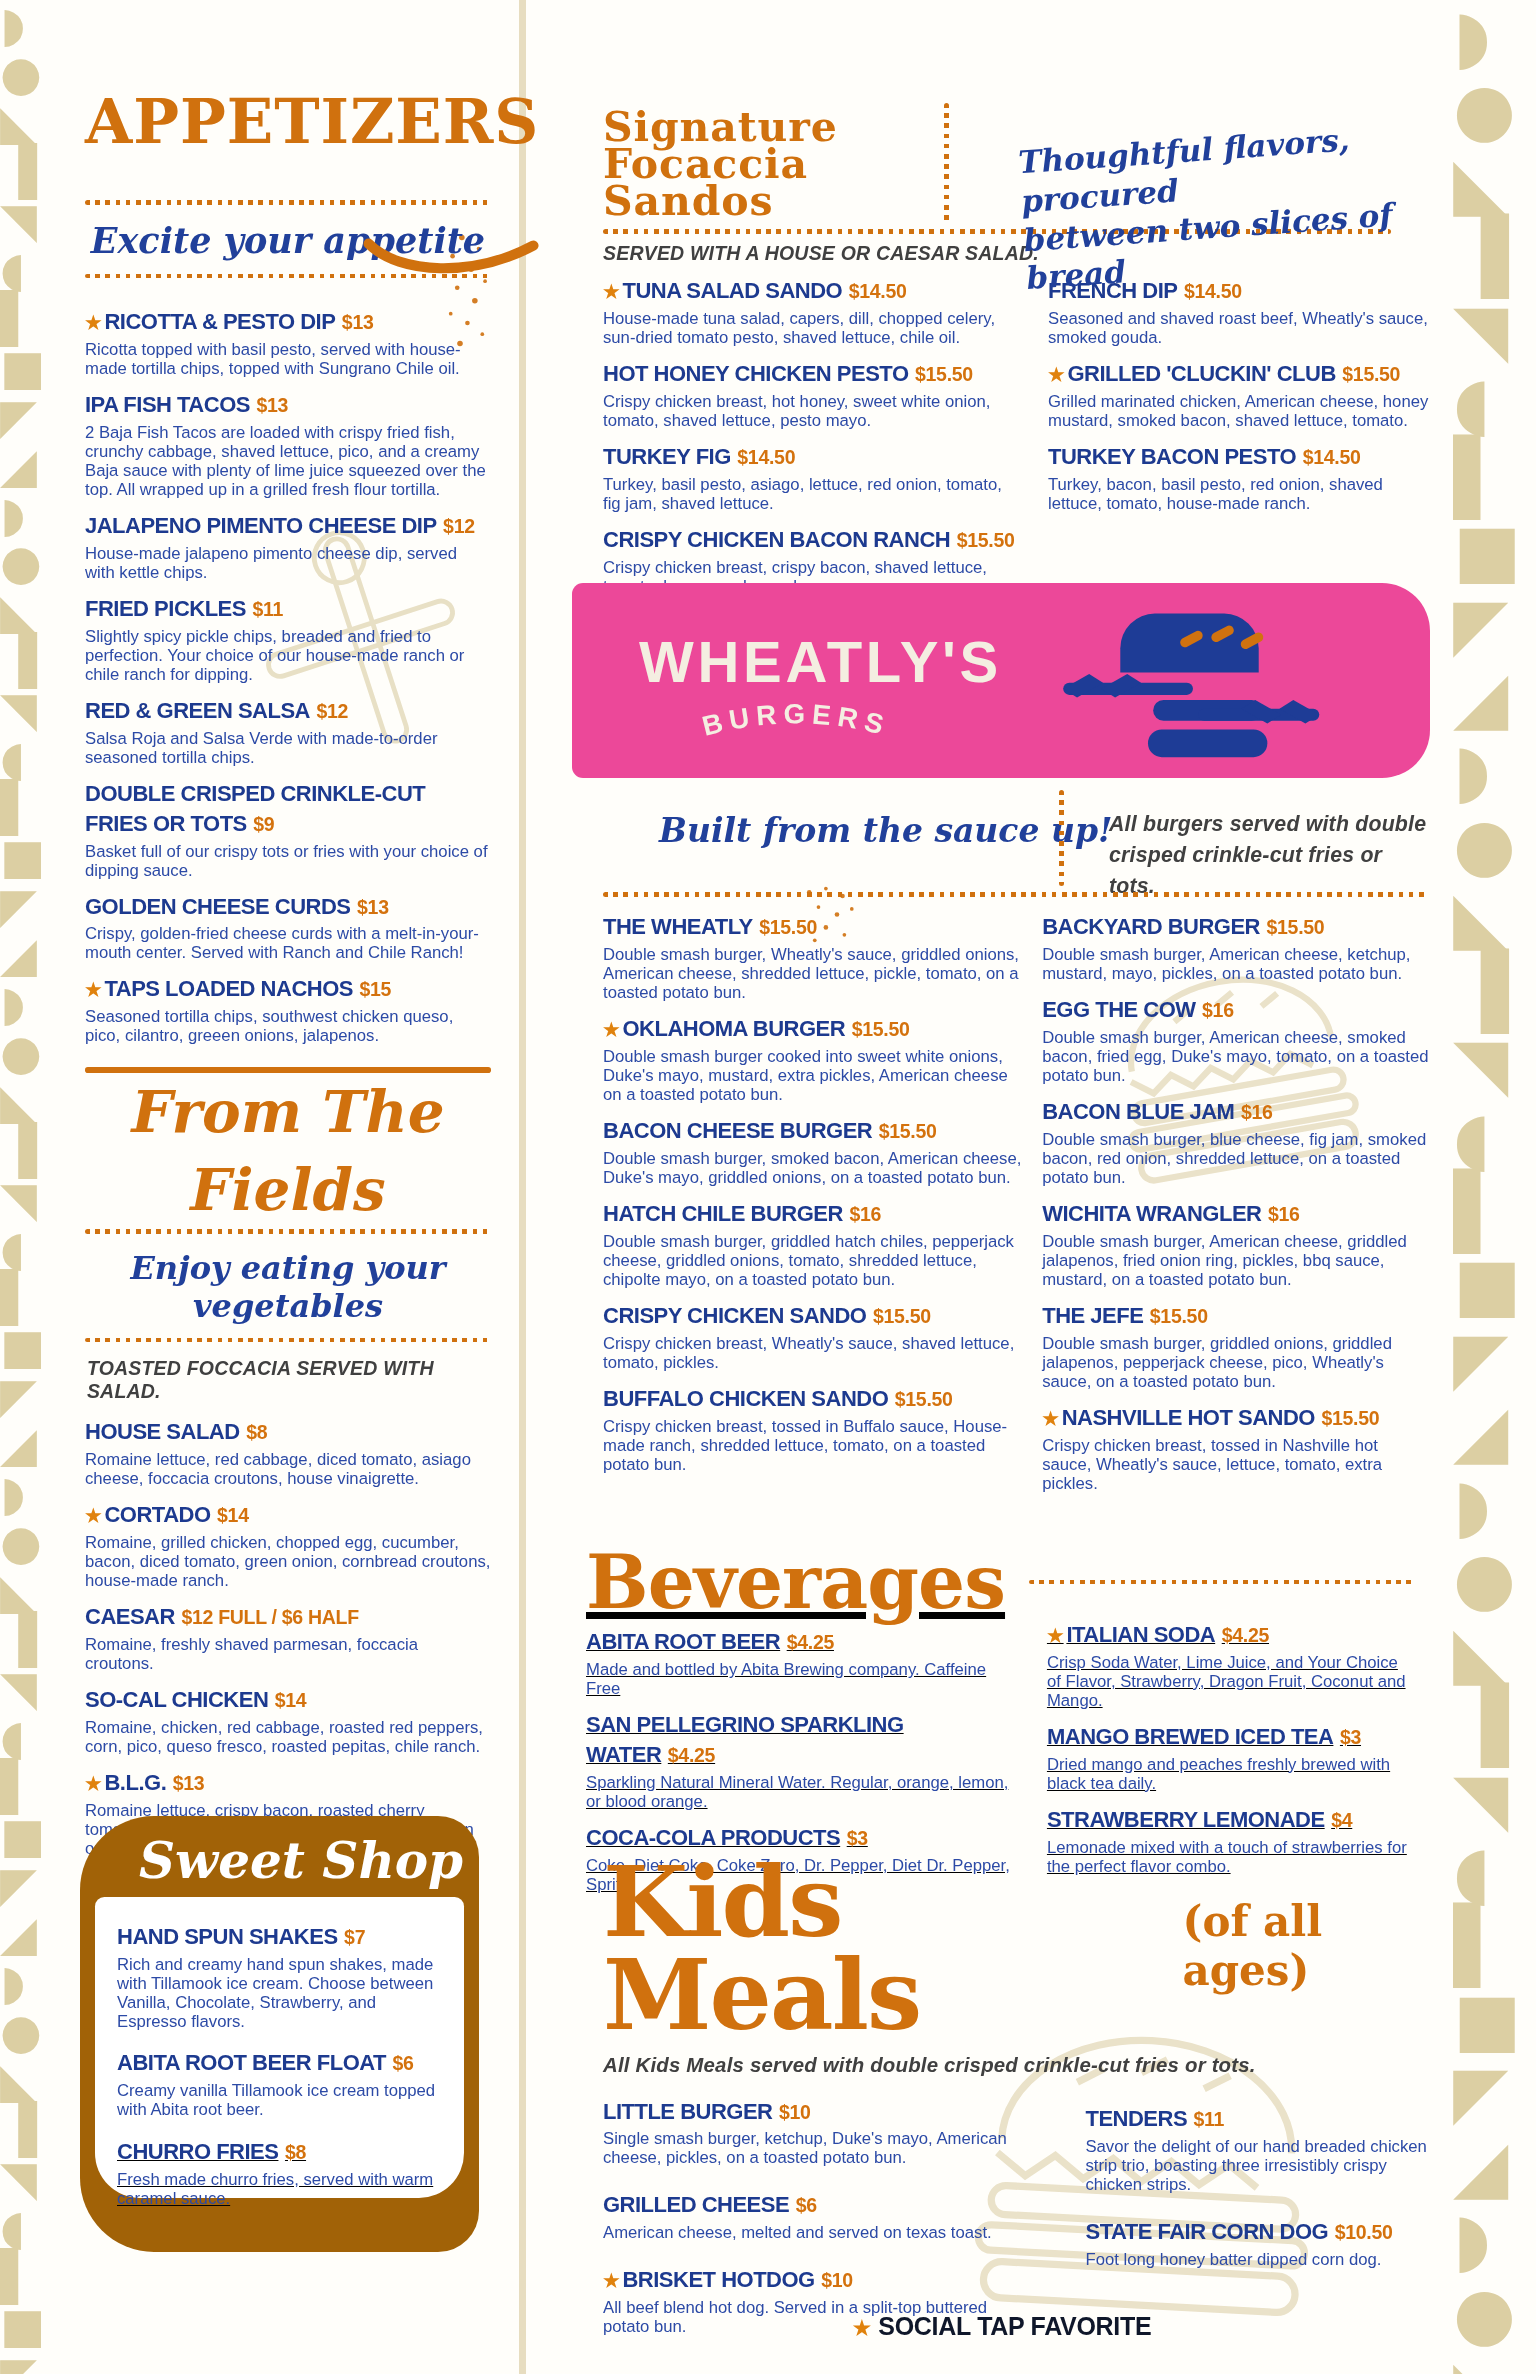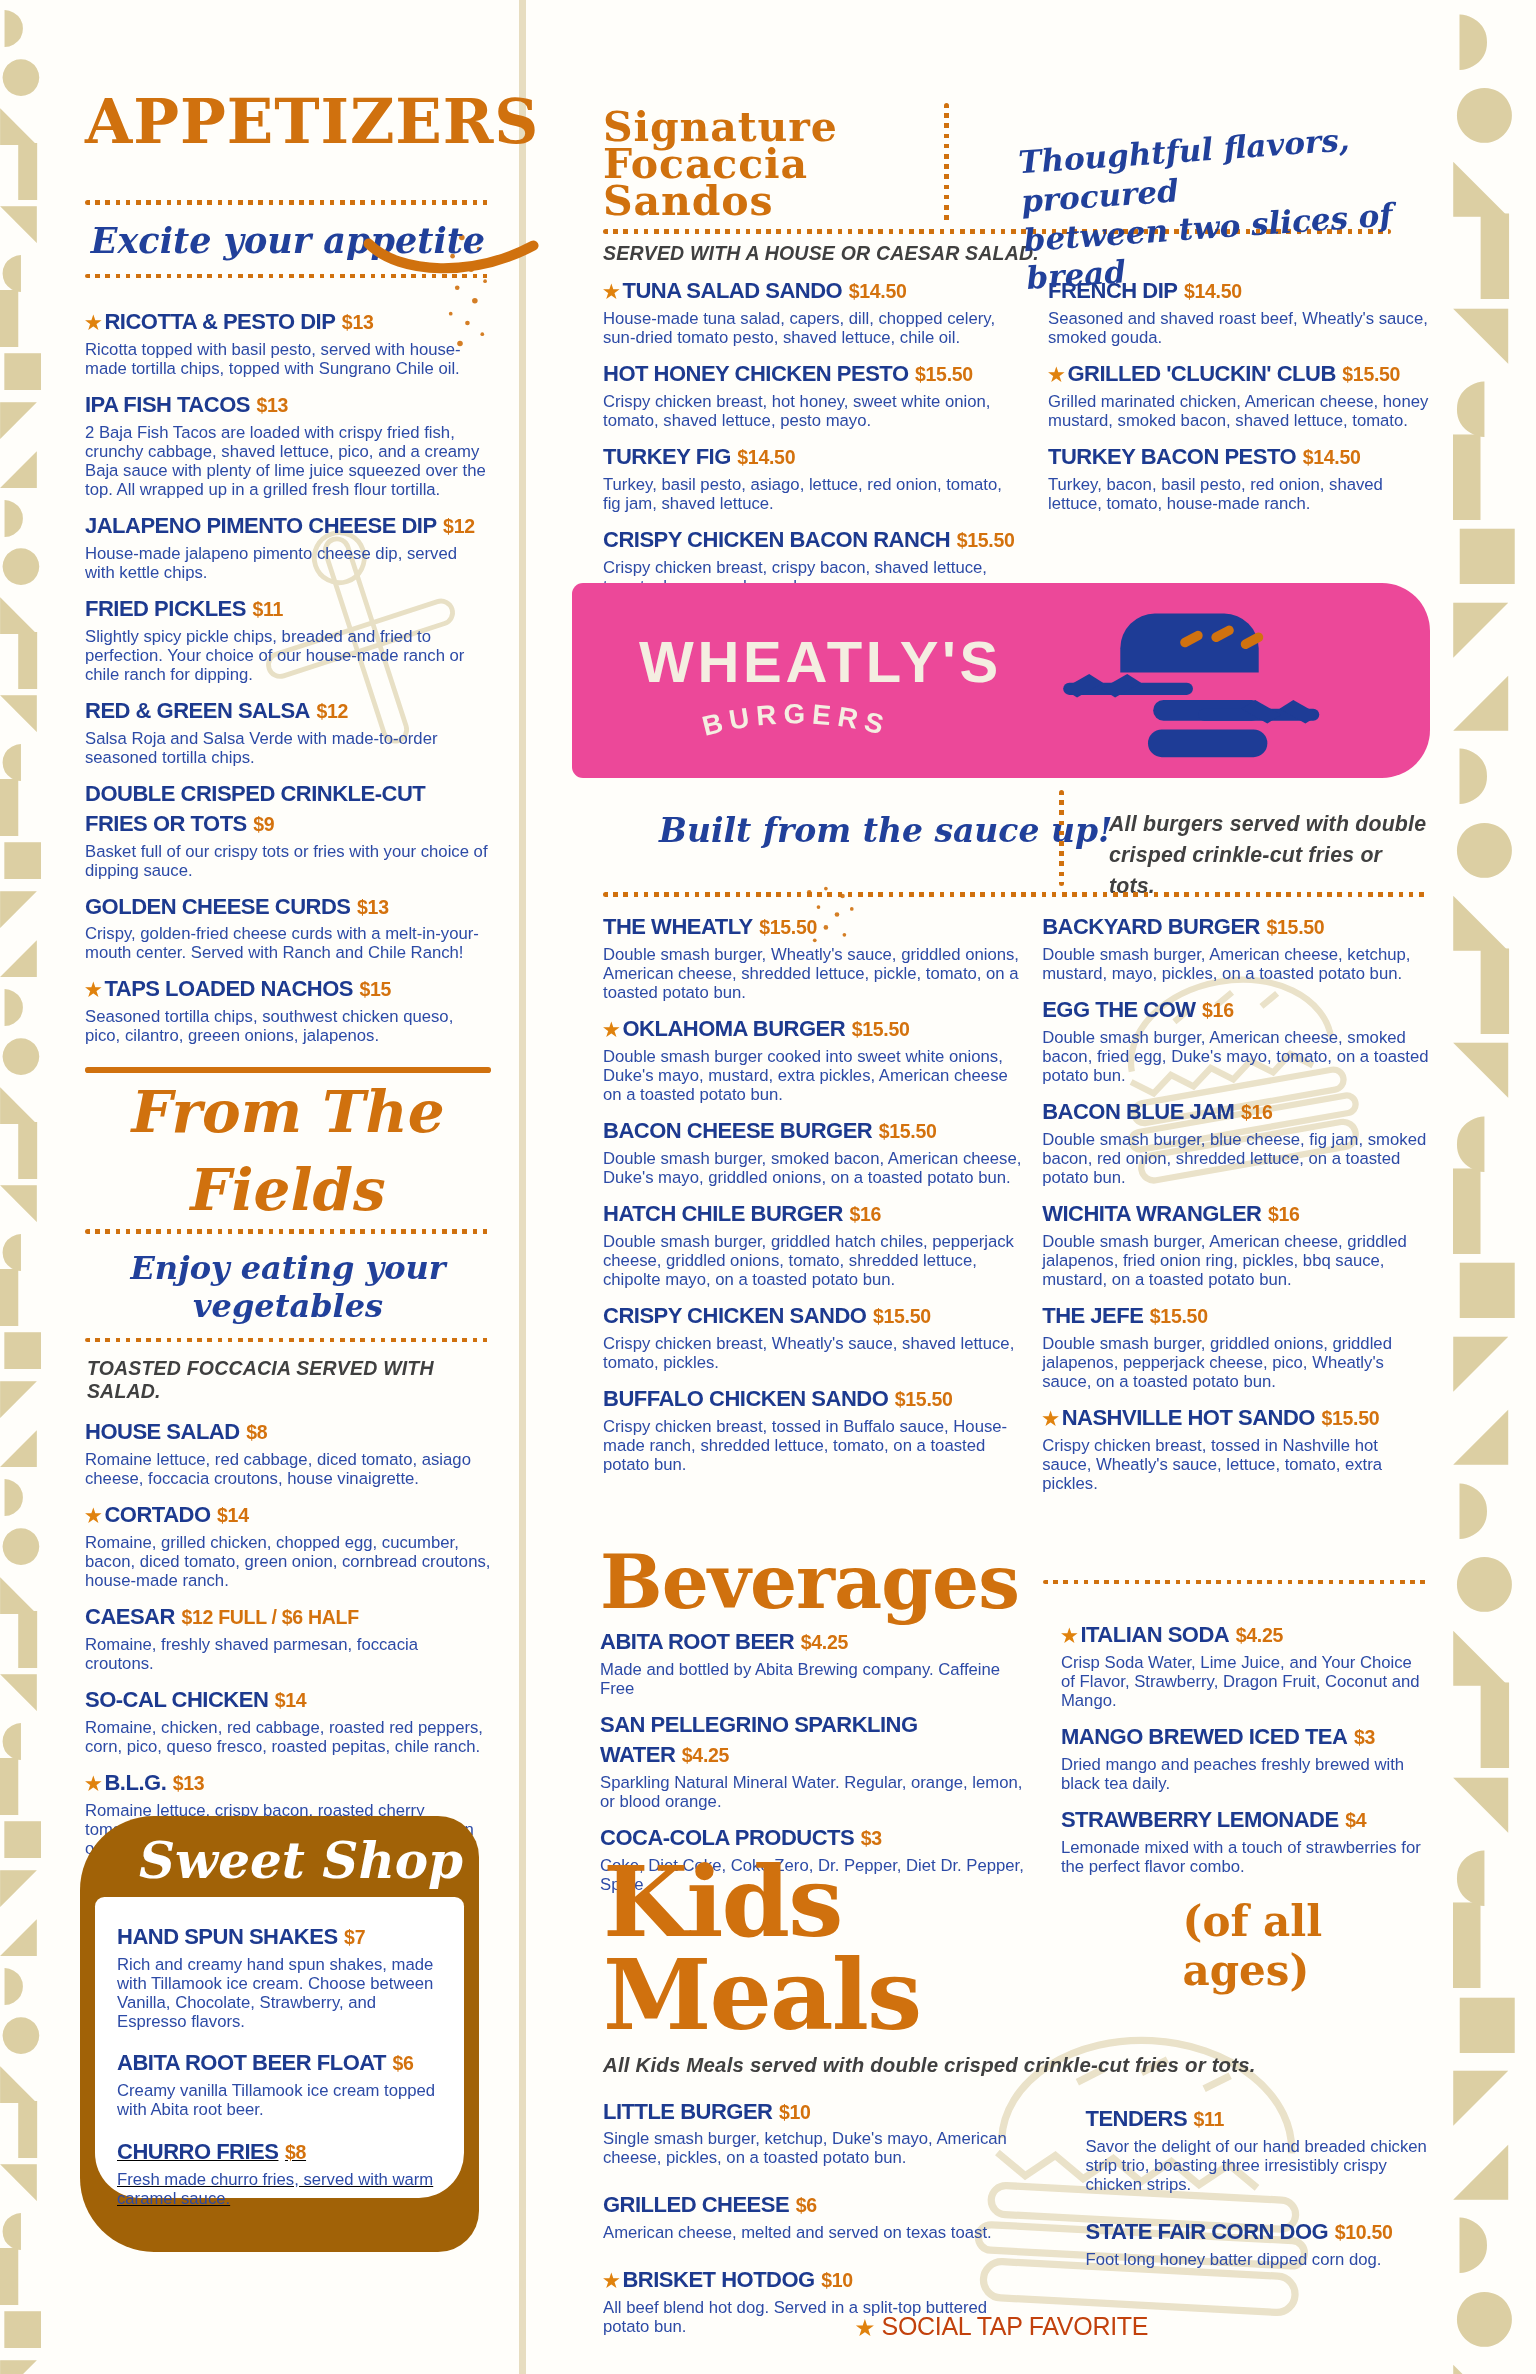--- a/index.html
+++ b/index.html
@@ -77,42 +77,42 @@
   .built-script{position:absolute;left:56px;top:16.7px;font-size:33px;}
   .built-div{position:absolute;left:456px;top:-3.7px;height:96px;}
   .built-note{position:absolute;left:506px;top:15px;width:325px;font-size:21.3px;line-height:1.45;}
 
   .burgers{position:absolute;left:603px;top:892px;width:827px;}
   .burgers .dotted-h{width:826px;}
   .burgers .cols{margin-top:16.7px;}
   .burgers .colB{width:388px;margin-left:20.4px;}
 
   
-  .bev{position:absolute;left:600px;top:1547px;width:827px;}
+  .bev{position:absolute;left:586px;top:1547px;width:827px;text-decoration:underline;}
   .bev-header{display:flex;align-items:center;}
   .bev-header h2{font-size:74px;line-height:.95;letter-spacing:-0.9px;}
   .bev-header .dotted-h{flex:1;margin-left:24px;}
   .bev .colA{width:434px;}
   .bev .colB{width:367px;margin-left:28px;margin-top:-7.4px;}
   .bev .cols{margin-top:11px;}
 
   
   .kids{position:absolute;left:603px;top:1855px;width:827px;}
   .kids-title-row{display:flex;align-items:baseline;gap:40px;}
   .kids-title-row h2{font-size:98px;line-height:.95;letter-spacing:-1.9px;}
   .kids-suffix{font-family:"DejaVu Serif",serif;font-weight:800;color:#d0710e;font-size:42px;
                margin-left:22px;}
   .kids .note{display:block;margin-top:13px;font-size:20.4px;}
   .kids .cols{margin-top:20.4px;}
   .kids .colA{width:429px;}
   .kids .colB{width:345px;margin-left:54px;margin-top:7.4px;}
 
   .footer{position:absolute;left:603px;top:2312px;width:798px;text-align:center;}
   .footer .star{font-size:20.4px;margin-right:7.4px;}
-  .footer-label{color:#c2410c;font-weight:400;font-size:25px;letter-spacing:-0.3px;}
+  .footer-label{color:#0f172a;font-weight:700;font-size:25px;letter-spacing:-0.3px;}
 
   
   .wm{position:absolute;opacity:.9;}
 </style>
 </head>
 <body>
 
 <div class="page">
 
   <div class="strip left">◗●◣▐◥◖▌■◤◢◗●◣▐◥◖▌■◤◢◗●◣▐◥◖▌■◤◢◗●◣▐◥◖▌■◤◢◗●◣▐◥◖▌■◤◢◗●◣▐◥◖▌■◤◢◗●◣▐◥◖▌■◤◢◗●◣▐◥◖▌■◤◢◗●◣▐◥◖▌■◤◢◗●◣▐◥◖▌■◤◢◗●◣▐◥◖▌■◤◢◗●◣▐◥◖▌■◤◢◗●◣▐◥◖▌■◤◢◗●◣▐◥◖▌■◤◢◗●◣▐◥◖▌■◤◢◗●◣▐◥◖▌■◤◢◗●◣▐◥◖▌■◤◢◗●◣▐◥◖▌■◤◢◗●◣▐◥◖▌■◤◢◗●◣▐◥◖▌■◤◢◗●◣▐◥◖▌■◤◢◗●◣▐◥◖▌■◤◢◗●◣▐◥◖▌■◤◢◗●◣▐◥◖▌■◤◢◗●◣▐◥◖▌■◤◢◗●◣▐◥◖▌■◤◢◗●◣▐◥◖▌■◤◢◗●◣▐◥◖▌■◤◢◗●◣▐◥◖▌■◤◢◗●◣▐◥◖▌■◤◢◗●◣▐◥◖▌■◤◢◗●◣▐◥◖▌■◤◢◗●◣▐◥◖▌■◤◢◗●◣▐◥◖▌■◤◢◗●◣▐◥◖▌■◤◢◗●◣▐◥◖▌■◤◢◗●◣▐◥◖▌■◤◢◗●◣▐◥◖▌■◤◢◗●◣▐◥◖▌■◤◢◗●◣▐◥◖▌■◤◢◗●◣▐◥◖▌■◤◢◗●◣▐◥◖▌■◤◢◗●◣▐◥◖▌■◤◢◗●◣▐◥◖▌■◤◢◗●◣▐◥◖▌■◤◢◗●◣▐◥◖▌■◤◢◗●◣▐◥◖▌■◤◢◗●◣▐◥◖▌■◤◢◗●◣▐◥◖▌■◤◢◗●◣▐◥◖▌■◤◢◗●◣▐◥◖▌■◤◢◗●◣▐◥◖▌■◤◢◗●◣▐◥◖▌■◤◢◗●◣▐◥◖▌■◤◢◗●◣▐◥◖▌■◤◢◗●◣▐◥◖▌■◤◢◗●◣▐◥◖▌■◤◢◗●◣▐◥◖▌■◤◢◗●◣▐◥◖▌■◤◢◗●◣▐◥◖▌■◤◢</div>

